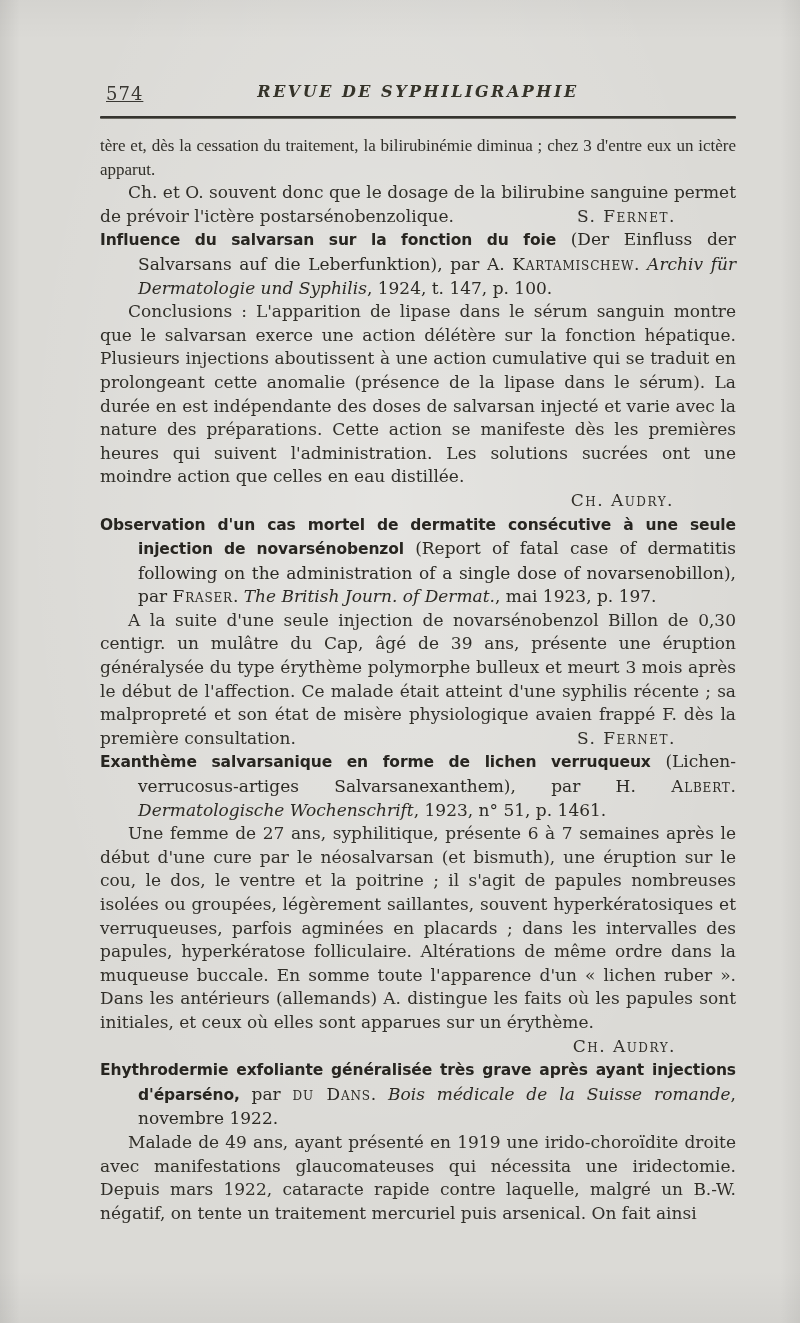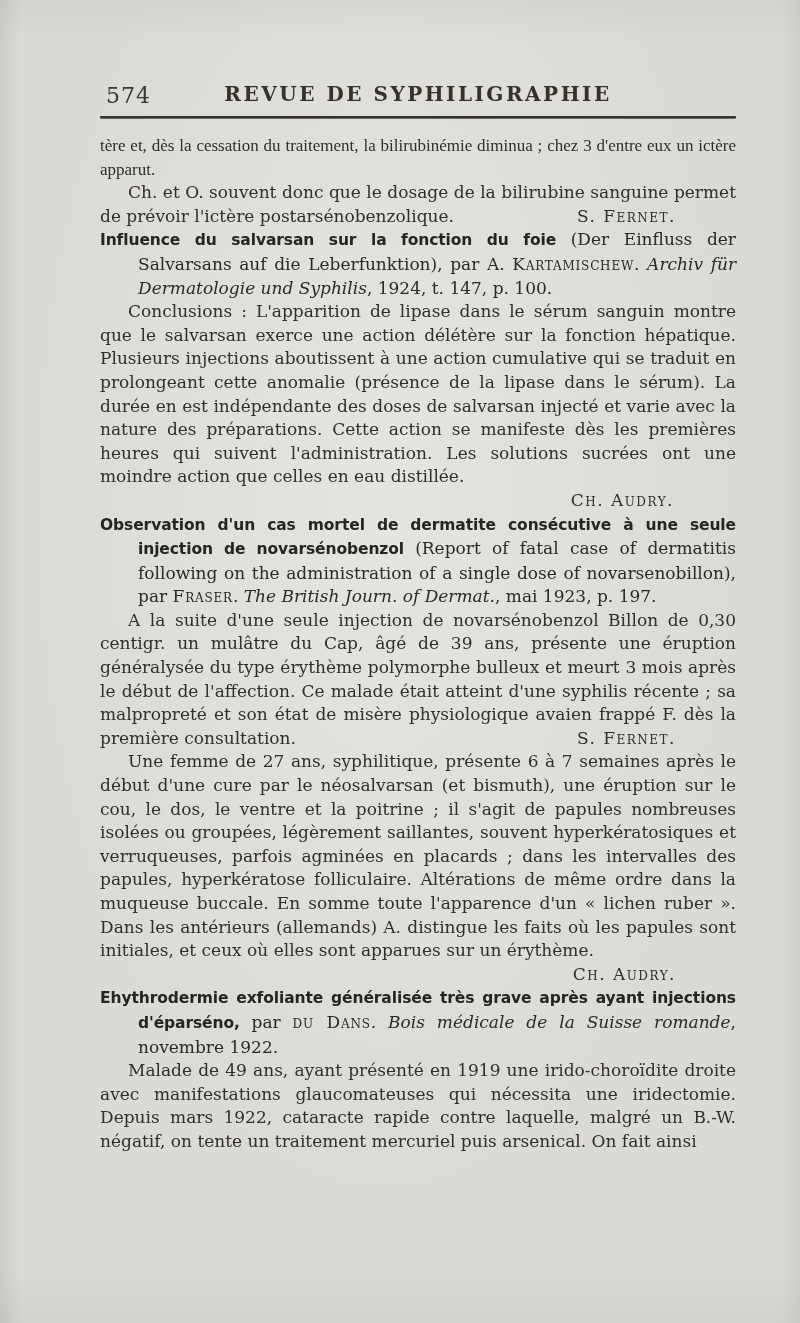--- a/index.html
+++ b/index.html
@@ -24,24 +24,24 @@
     left: 100px; top: 82px; width: 636px;
   }
   
   .page-header {
     position: relative;
     text-align: center;
     height: 24px;
   }
   .page-num {
     position: absolute; left: 6px; top: 1px;
-    font-size: 22px; letter-spacing: 1px; color: #3a3833;
+    font-size: 18px; letter-spacing: 1px; color: #3a3833; text-decoration: underline;
   }
   .running-title {
-    font-size: 20px; font-weight: bold; 
+    font-size: 16px; font-weight: bold; font-style: italic;
     letter-spacing: 2.5px; color: #353329;
     white-space: nowrap;
   }
   .header-rule {
     margin-top: 10px;
     height: 3px;
     background: linear-gradient(180deg, #35342f 0%, #35342f 55%, #8a887f 100%);
     border-radius: 1px;
   }
   
@@ -111,20 +111,21 @@
         <p class="para">Conclusions : L'apparition de lipase dans le sérum sanguin montre que le salvarsan exerce une action délétère sur la fonction hépatique. Plusieurs injections aboutissent à une action cumulative qui se traduit en prolongeant cette anomalie (présence de la lipase dans le sérum). La durée en est indépendante des doses de salvarsan injecté et varie avec la nature des préparations. Cette action se manifeste dès les premières heures qui suivent l'administration. Les solutions sucrées ont une moindre action que celles en eau distillée.</p>
         <div class="sig-line"><span class="sig">Ch. Audry.</span></div>
       </section>
 
       <section class="entry">
         <h2 class="entry-heading"><span class="seg-bold">Observation d'un cas mortel de dermatite consécutive à une seule injection de novarsénobenzol </span><span class="seg-plain">(Report of fatal case of dermatitis following on the administration of a single dose of novarsenobillon), par </span><span class="seg-sc">Fraser</span><span class="seg-plain">. </span><span class="seg-italic">The British Journ. of Dermat.</span><span class="seg-plain">, mai 1923, p. 197.</span></h2>
         <p class="para"><span>A la suite d'une seule injection de novarsénobenzol Billon de 0,30 centigr. un mulâtre du Cap, âgé de 39 ans, présente une éruption généralysée du type érythème polymorphe bulleux et meurt 3 mois après le début de l'affection. Ce malade était atteint d'une syphilis récente ; sa malpropreté et son état de misère physiologique avaien frappé F. dès la première consultation.</span><span class="sig">S. Fernet.</span></p>
       </section>
 
       <section class="entry">
+        <h2 class="entry-heading"><span class="seg-bold">Exanthème salvarsanique en forme de lichen verruqueux </span><span class="seg-plain">(Lichen-verrucosus-artiges Salvarsanexanthem), par H. </span><span class="seg-sc">Albert</span><span class="seg-plain">. </span><span class="seg-italic">Dermatologische Wochenschrift</span><span class="seg-plain">, 1923, n° 51, p. 1461.</span></h2>
         <p class="para"><span>Une femme de 27 ans, syphilitique, présente 6 à 7 semaines après le début d'une cure par le néosalvarsan (et bismuth), une éruption sur le cou, le dos, le ventre et la poitrine ; il s'agit de papules nombreuses isolées ou groupées, légèrement saillantes, souvent hyperkératosiques et verruqueuses, parfois agminées en placards ; dans les intervalles des papules, hyperkératose folliculaire. Altérations de même ordre dans la muqueuse buccale. En somme toute l'apparence d'un « lichen ruber ». Dans les antérieurs (allemands) A. distingue les faits où les papules sont initiales, et ceux où elles sont apparues sur un érythème.</span><span class="sig">Ch. Audry.</span></p>
       </section>
 
       <section class="entry">
         <h2 class="entry-heading"><span class="seg-bold">Ehythrodermie exfoliante généralisée très grave après ayant injections d'éparséno, </span><span class="seg-plain">par </span><span class="seg-sc">du Dans</span><span class="seg-plain">. </span><span class="seg-italic">Bois médicale de la Suisse romande</span><span class="seg-plain">, novembre 1922.</span></h2>
         <p class="para">Malade de 49 ans, ayant présenté en 1919 une irido-choroïdite droite avec manifestations glaucomateuses qui nécessita une iridectomie. Depuis mars 1922, cataracte rapide contre laquelle, malgré un B.-W. négatif, on tente un traitement mercuriel puis arsenical. On fait ainsi</p>
       </section>
 
     </main>
   </div>

